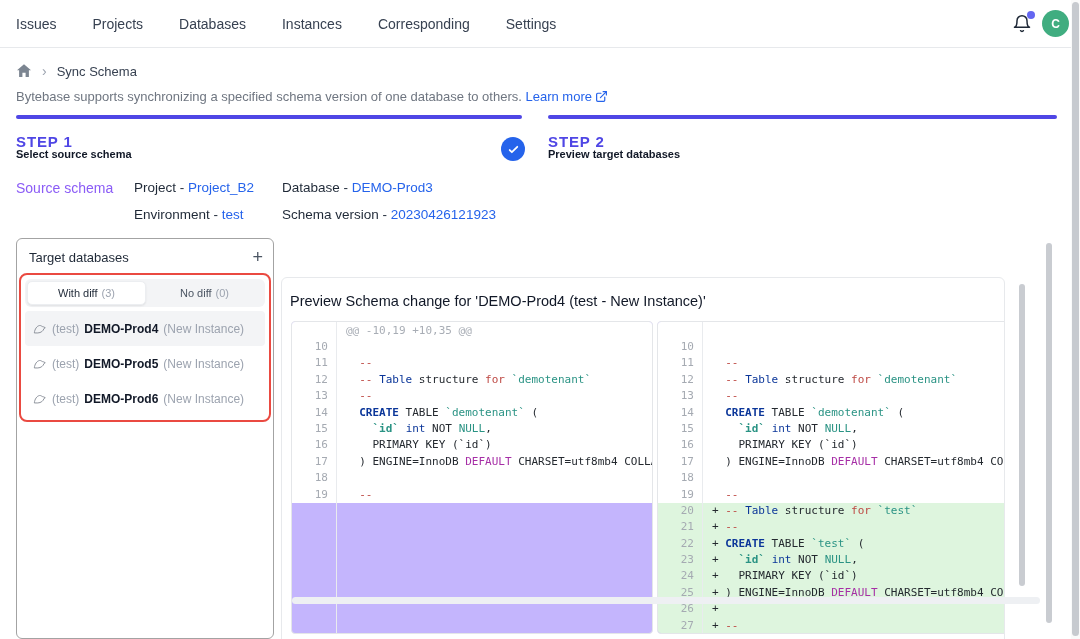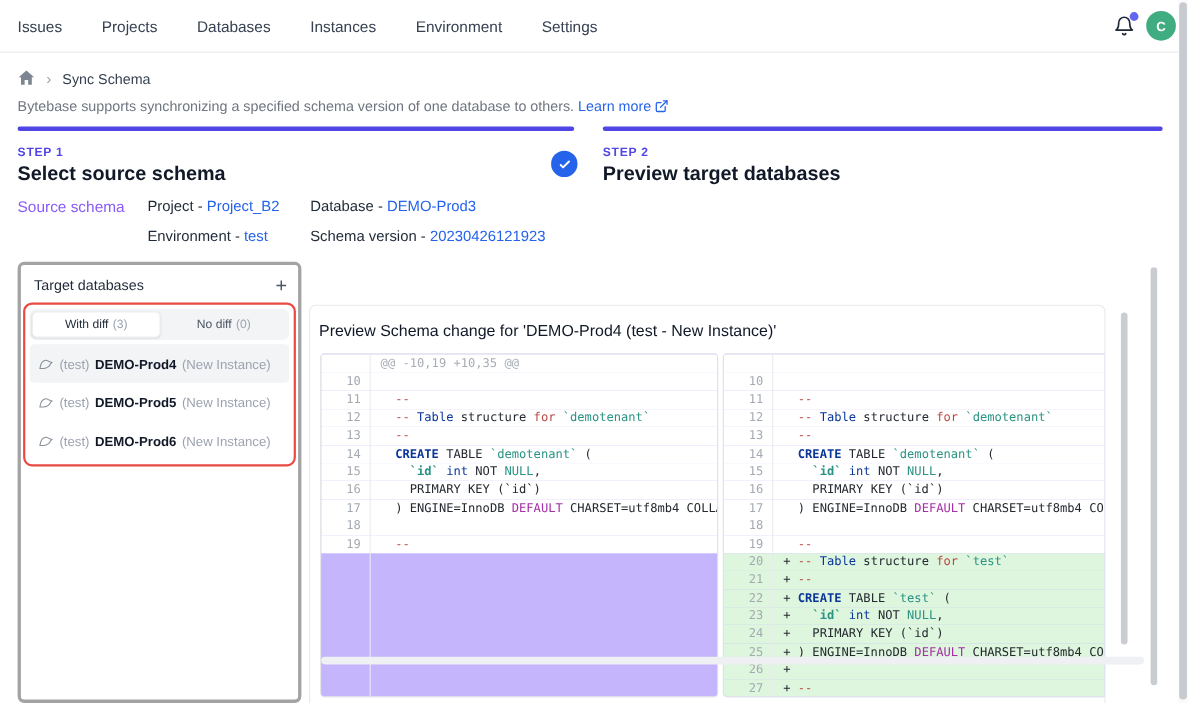--- a/index.html
+++ b/index.html
@@ -19,31 +19,31 @@
   .breadcrumb { position:absolute; left:16px; top:63px; display:flex; align-items:center; gap:10px; font-size:13px; color:#374151; }
   .crumb-sep { color:#9ca3af; font-size:14px; }
   .intro { position:absolute; left:16px; top:89px; font-size:13px; color:#6f7681; }
   .intro a { color:var(--link); text-decoration:none; cursor:pointer; }
   .ext-icon { display:inline-block; vertical-align:-2px; margin-left:3px; }
 
   
   .stepbar { position:absolute; top:115px; height:4px; background:var(--accent); border-radius:2px; }
   .stepbar.s1 { left:16px; width:506px; }
   .stepbar.s2 { left:548px; width:509px; }
-  .step-eyebrow { position:absolute; top:133px; font-size:11px; font-weight:700; letter-spacing:.06em; color:var(--accent); }
-  .step-label { position:absolute; top:148px; font-size:18px; font-weight:600; color:#111827; }
+  .step-eyebrow { position:absolute; top:133px; font-size:15px; font-weight:700; letter-spacing:.06em; color:var(--accent); }
+  .step-label { position:absolute; top:148px; font-size:11px; font-weight:600; color:#111827; }
   .check-circle { position:absolute; left:501px; top:137px; width:24px; height:24px; border-radius:50%; background:var(--check); display:flex; align-items:center; justify-content:center; }
 
   
   .src-label { position:absolute; left:16px; top:180px; font-size:14px; color:#8b5cf6; }
   .src-field { position:absolute; font-size:13.5px; color:#1f2937; white-space:nowrap; }
   .src-field a { color:var(--link); text-decoration:none; cursor:pointer; }
 
   
-  .target-panel { position:absolute; left:16px; top:238px; width:258px; height:401px; border:3px solid #a3a3a3; border-radius:6px; background:#fff; }
+  .target-panel { position:absolute; left:16px; top:238px; width:258px; height:401px; border:1px solid #a3a3a3; border-radius:6px; background:#fff; }
   .target-head { position:absolute; left:12px; right:10px; top:8px; height:20px; display:flex; align-items:center; justify-content:space-between; }
   .target-title { font-size:13px; font-weight:500; color:#1f2937; }
   .add-btn { font-size:18px; line-height:16px; color:#4b5563; cursor:pointer; background:none; border:none; font-family:inherit; }
   .red-box { position:absolute; left:2px; right:2px; top:34px; height:149px; border:2px solid var(--redbox); border-radius:8px; }
   .tabbar { position:absolute; left:4px; right:4px; top:4px; height:28px; background:#f3f4f6; border-radius:6px; display:flex; padding:2px; }
   .tab { flex:1; display:flex; align-items:center; justify-content:center; gap:4px; font-size:11px; color:#4b5563; border-radius:5px; cursor:pointer; }
   .tab.active { background:#fff; color:#1f2937; font-weight:500; box-shadow:0 1px 2px rgba(0,0,0,.08); border:1px solid #eceef1; }
   .tab .cnt { color:#9ca3af; }
   .db-list { position:absolute; left:4px; right:4px; top:36px; }
   .db-item { height:35px; display:flex; align-items:center; gap:5px; padding:0 8px; border-radius:4px; font-size:12px; color:#9ca3af; cursor:pointer; white-space:nowrap; overflow:hidden; }
@@ -84,21 +84,21 @@
 <body>
 
 <div id="app">
 
   <div class="navbar">
     <div class="nav-items">
       <a class="nav-item">Issues</a>
       <a class="nav-item">Projects</a>
       <a class="nav-item">Databases</a>
       <a class="nav-item">Instances</a>
-      <a class="nav-item">Environment</a>
+      <a class="nav-item">Corresponding</a>
       <a class="nav-item">Settings</a>
     </div>
     <div class="bell-wrap">
       <svg width="20" height="20" viewBox="0 0 24 24" fill="none" stroke="#1f2937" stroke-width="1.8" stroke-linecap="round" stroke-linejoin="round">
         <path d="M18 8a6 6 0 0 0-12 0c0 7-3 8-3 8h18s-3-1-3-8"></path>
           <path d="M13.7 20a2 2 0 0 1-3.4 0"></path>
       </svg>
       <span class="bell-dot"></span>
     </div>
     <div class="avatar">C</div>

